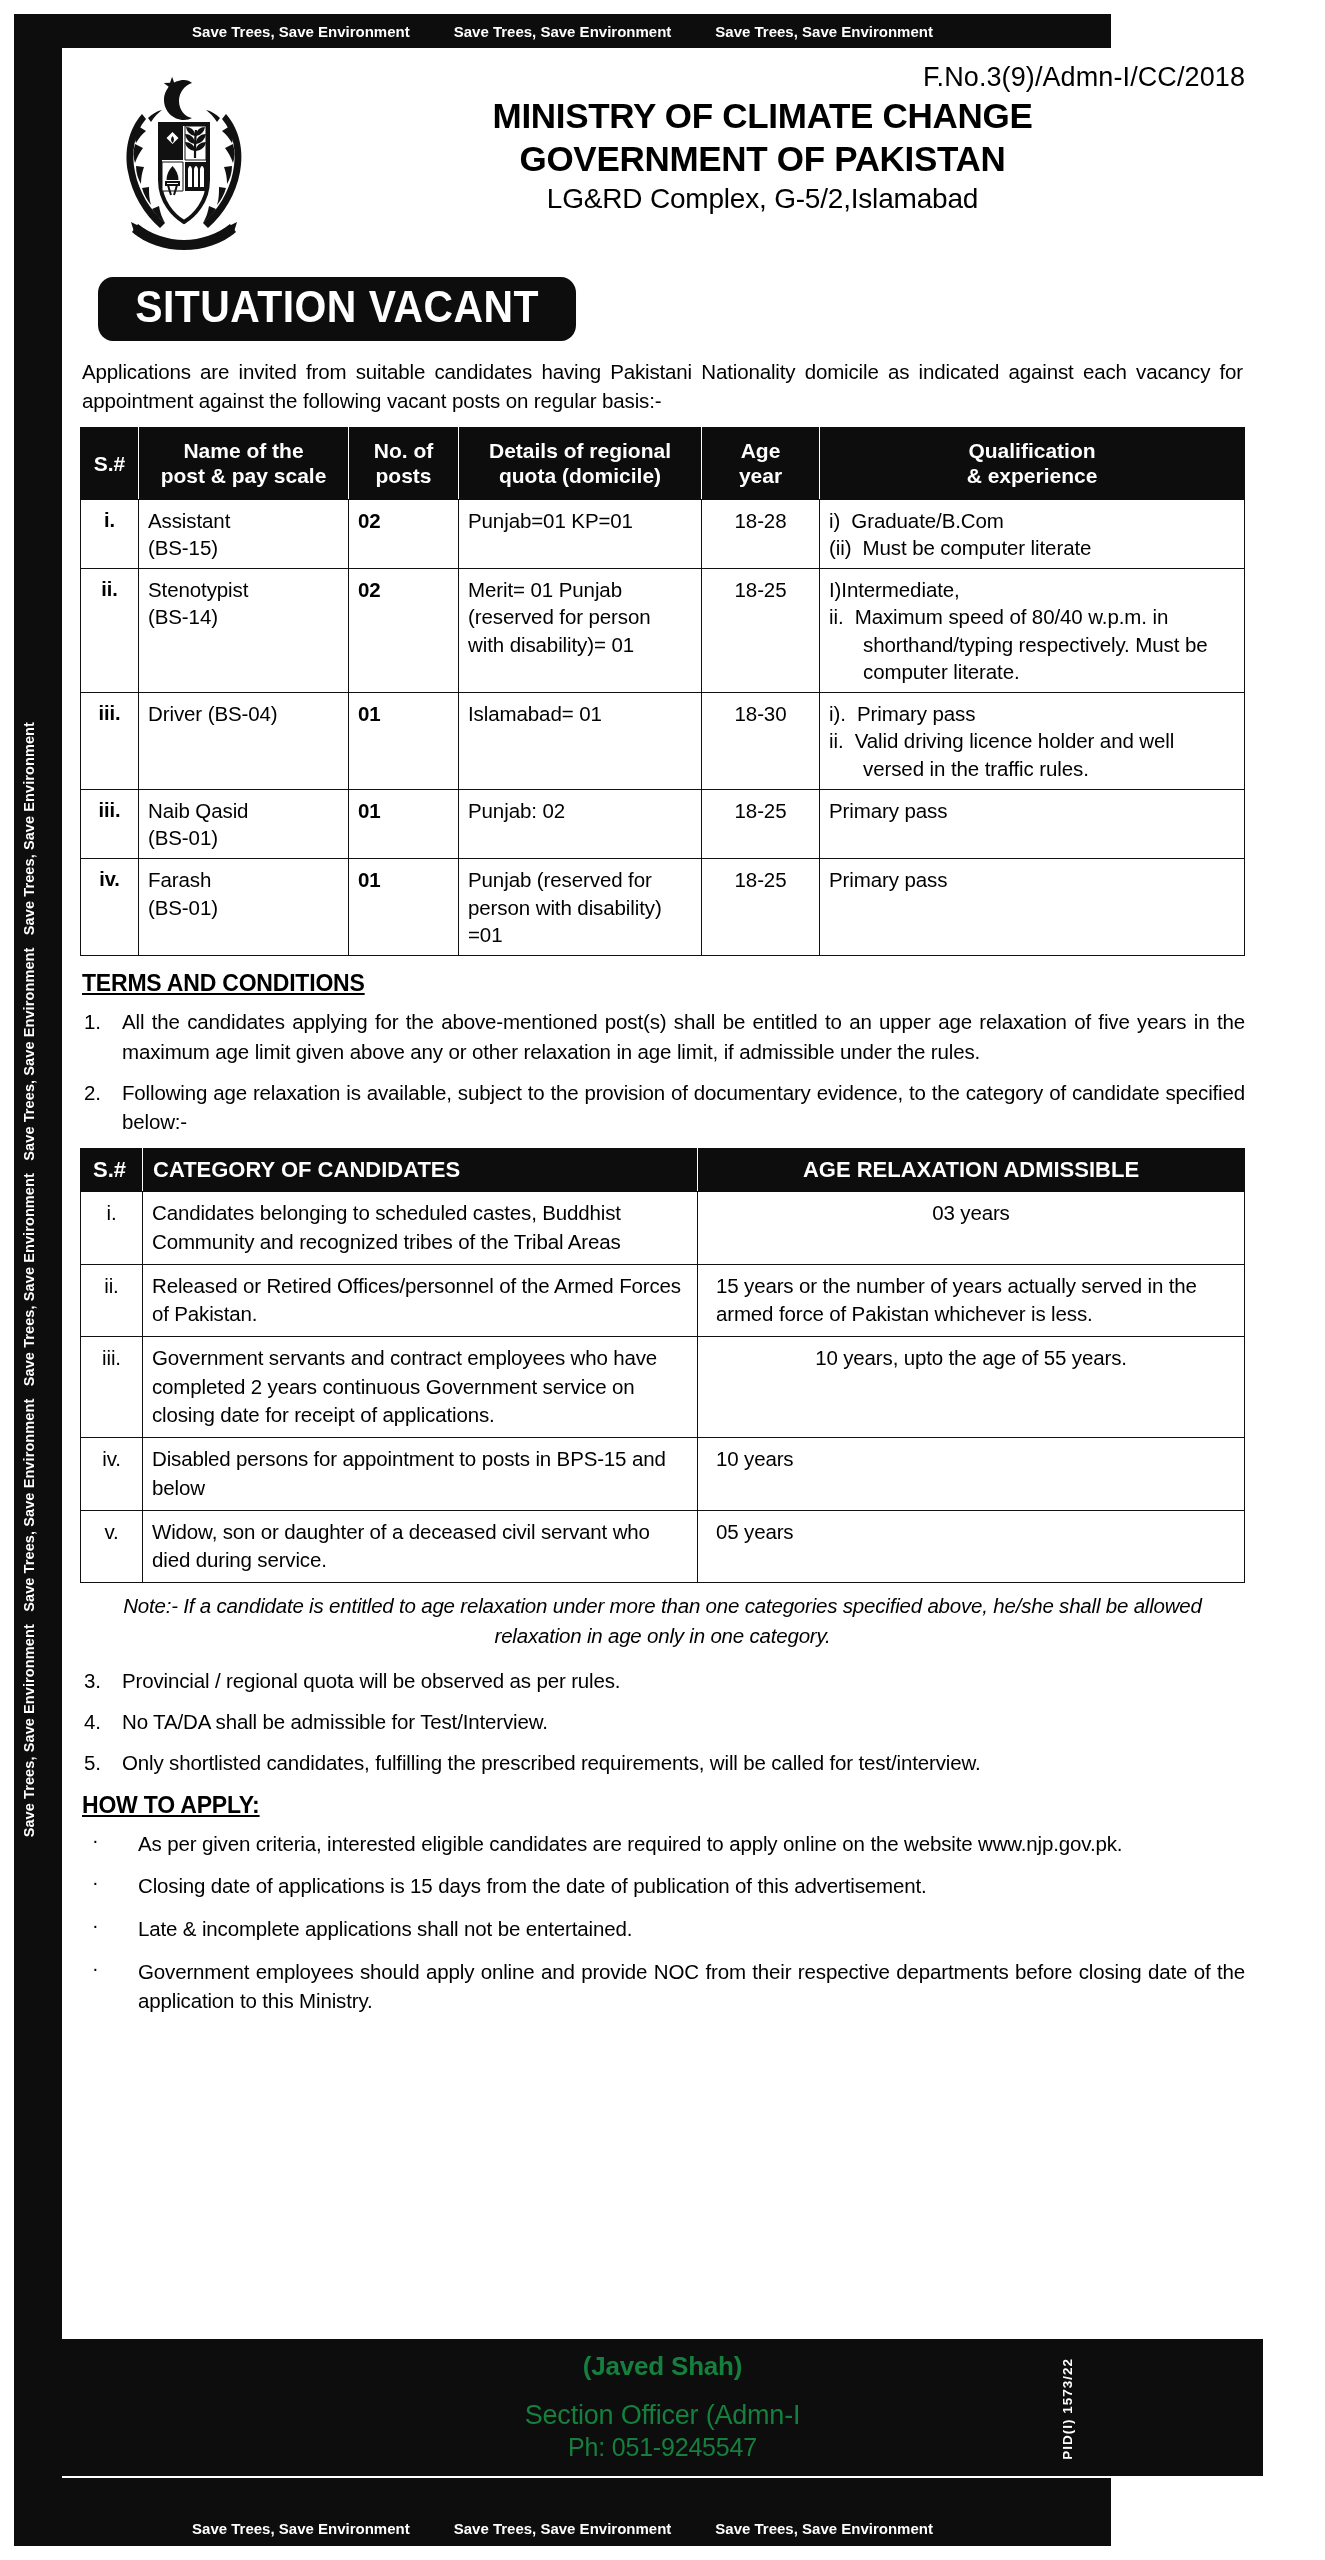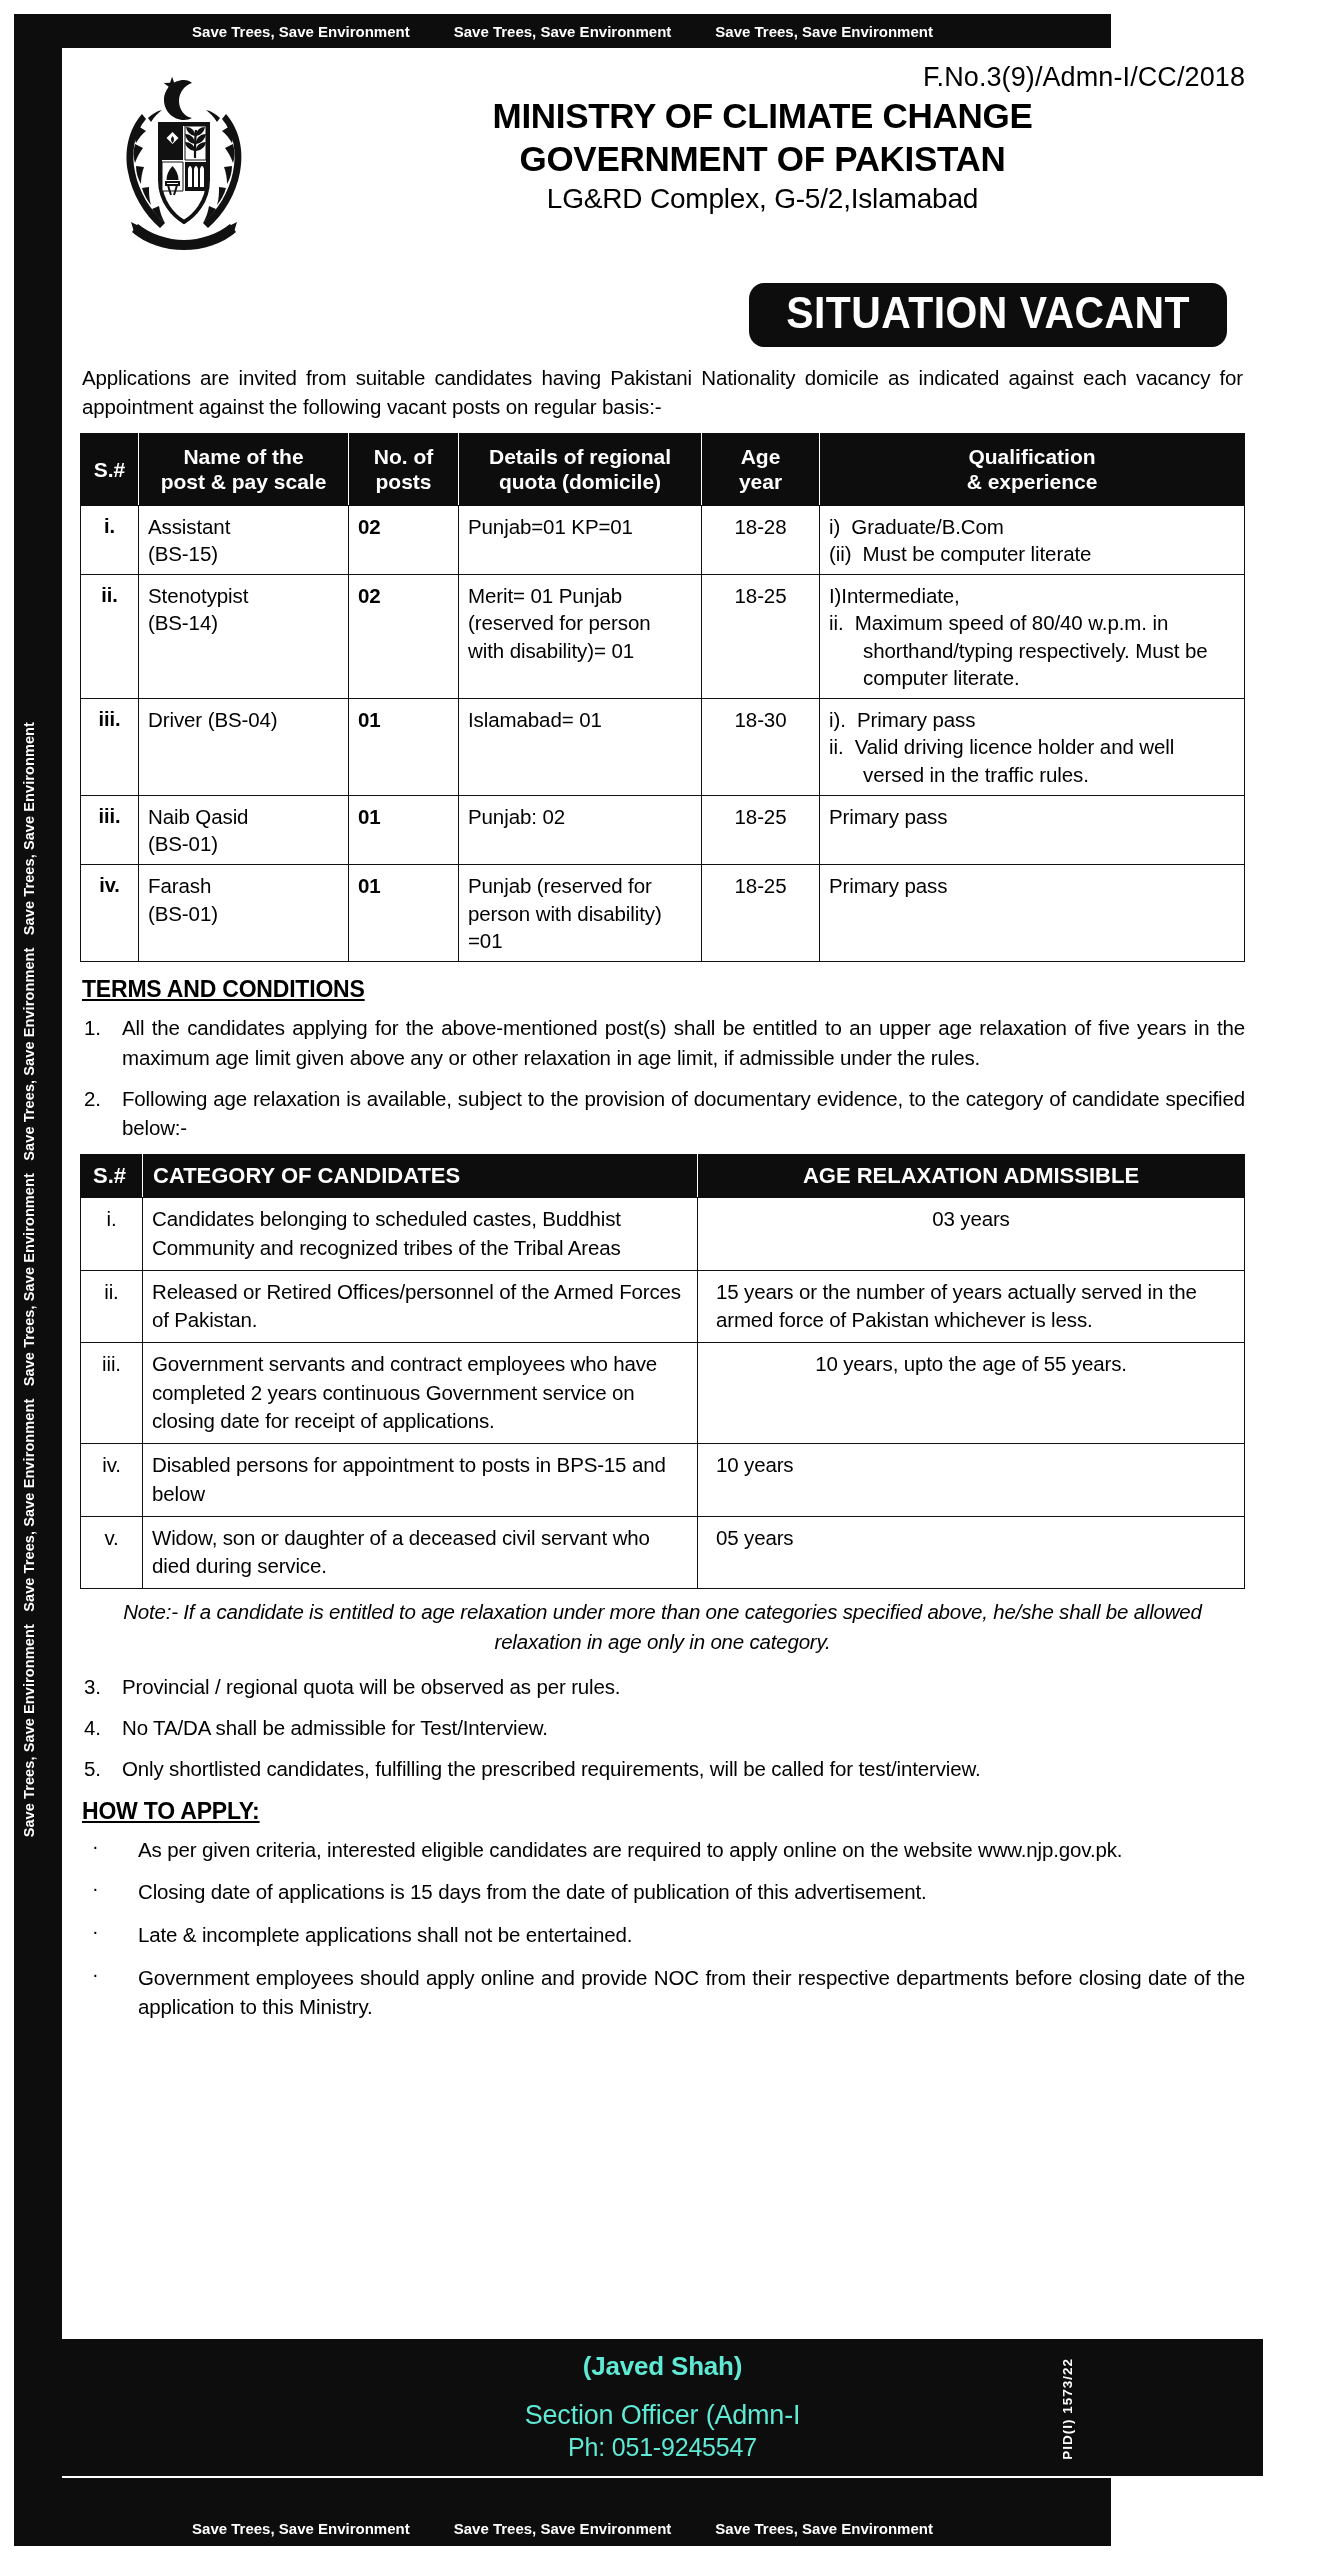--- a/index.html
+++ b/index.html
@@ -99,21 +99,21 @@
     letter-spacing: -.3px;
     line-height: 1.18;
     margin-top: 2px;
   }
   .addr-line {
     font-size: 28px;
     letter-spacing: -.2px;
     margin-top: 3px;
   }
 
-  .vacant-wrap { text-align: right; margin-top: 6px; }
+  .vacant-wrap { text-align: left; }
   .vacant-pill {
     display: inline-block;
     background: #0d0d0d;
     color: #fff;
     border-radius: 16px;
     padding: 5px 40px 9px 40px;
     font-size: 44px;
     font-weight: bold;
     letter-spacing: .5px;
     font-stretch: condensed;
@@ -245,21 +245,21 @@
     position: absolute; left: 12px; top: -3px; font-size: 20px;
   }
 
   
   .sign-block {
     position: absolute;
     left: 48px;
     bottom: 70px;
     width: 1201px;
     background: #0d0d0d;
-    color: #5eead4;
+    color: #15803d;
     text-align: center;
     padding: 12px 0 14px 0;
   }
   .sign-name { font-size: 26px; font-weight: bold; letter-spacing: -.2px; }
   .sign-role { font-size: 27px; margin-top: 18px; letter-spacing: -.2px; }
   .sign-ph   { font-size: 25px; margin-top: 2px; letter-spacing: -.2px; }
 
   .pid {
     position: absolute;
     right: 36px;

